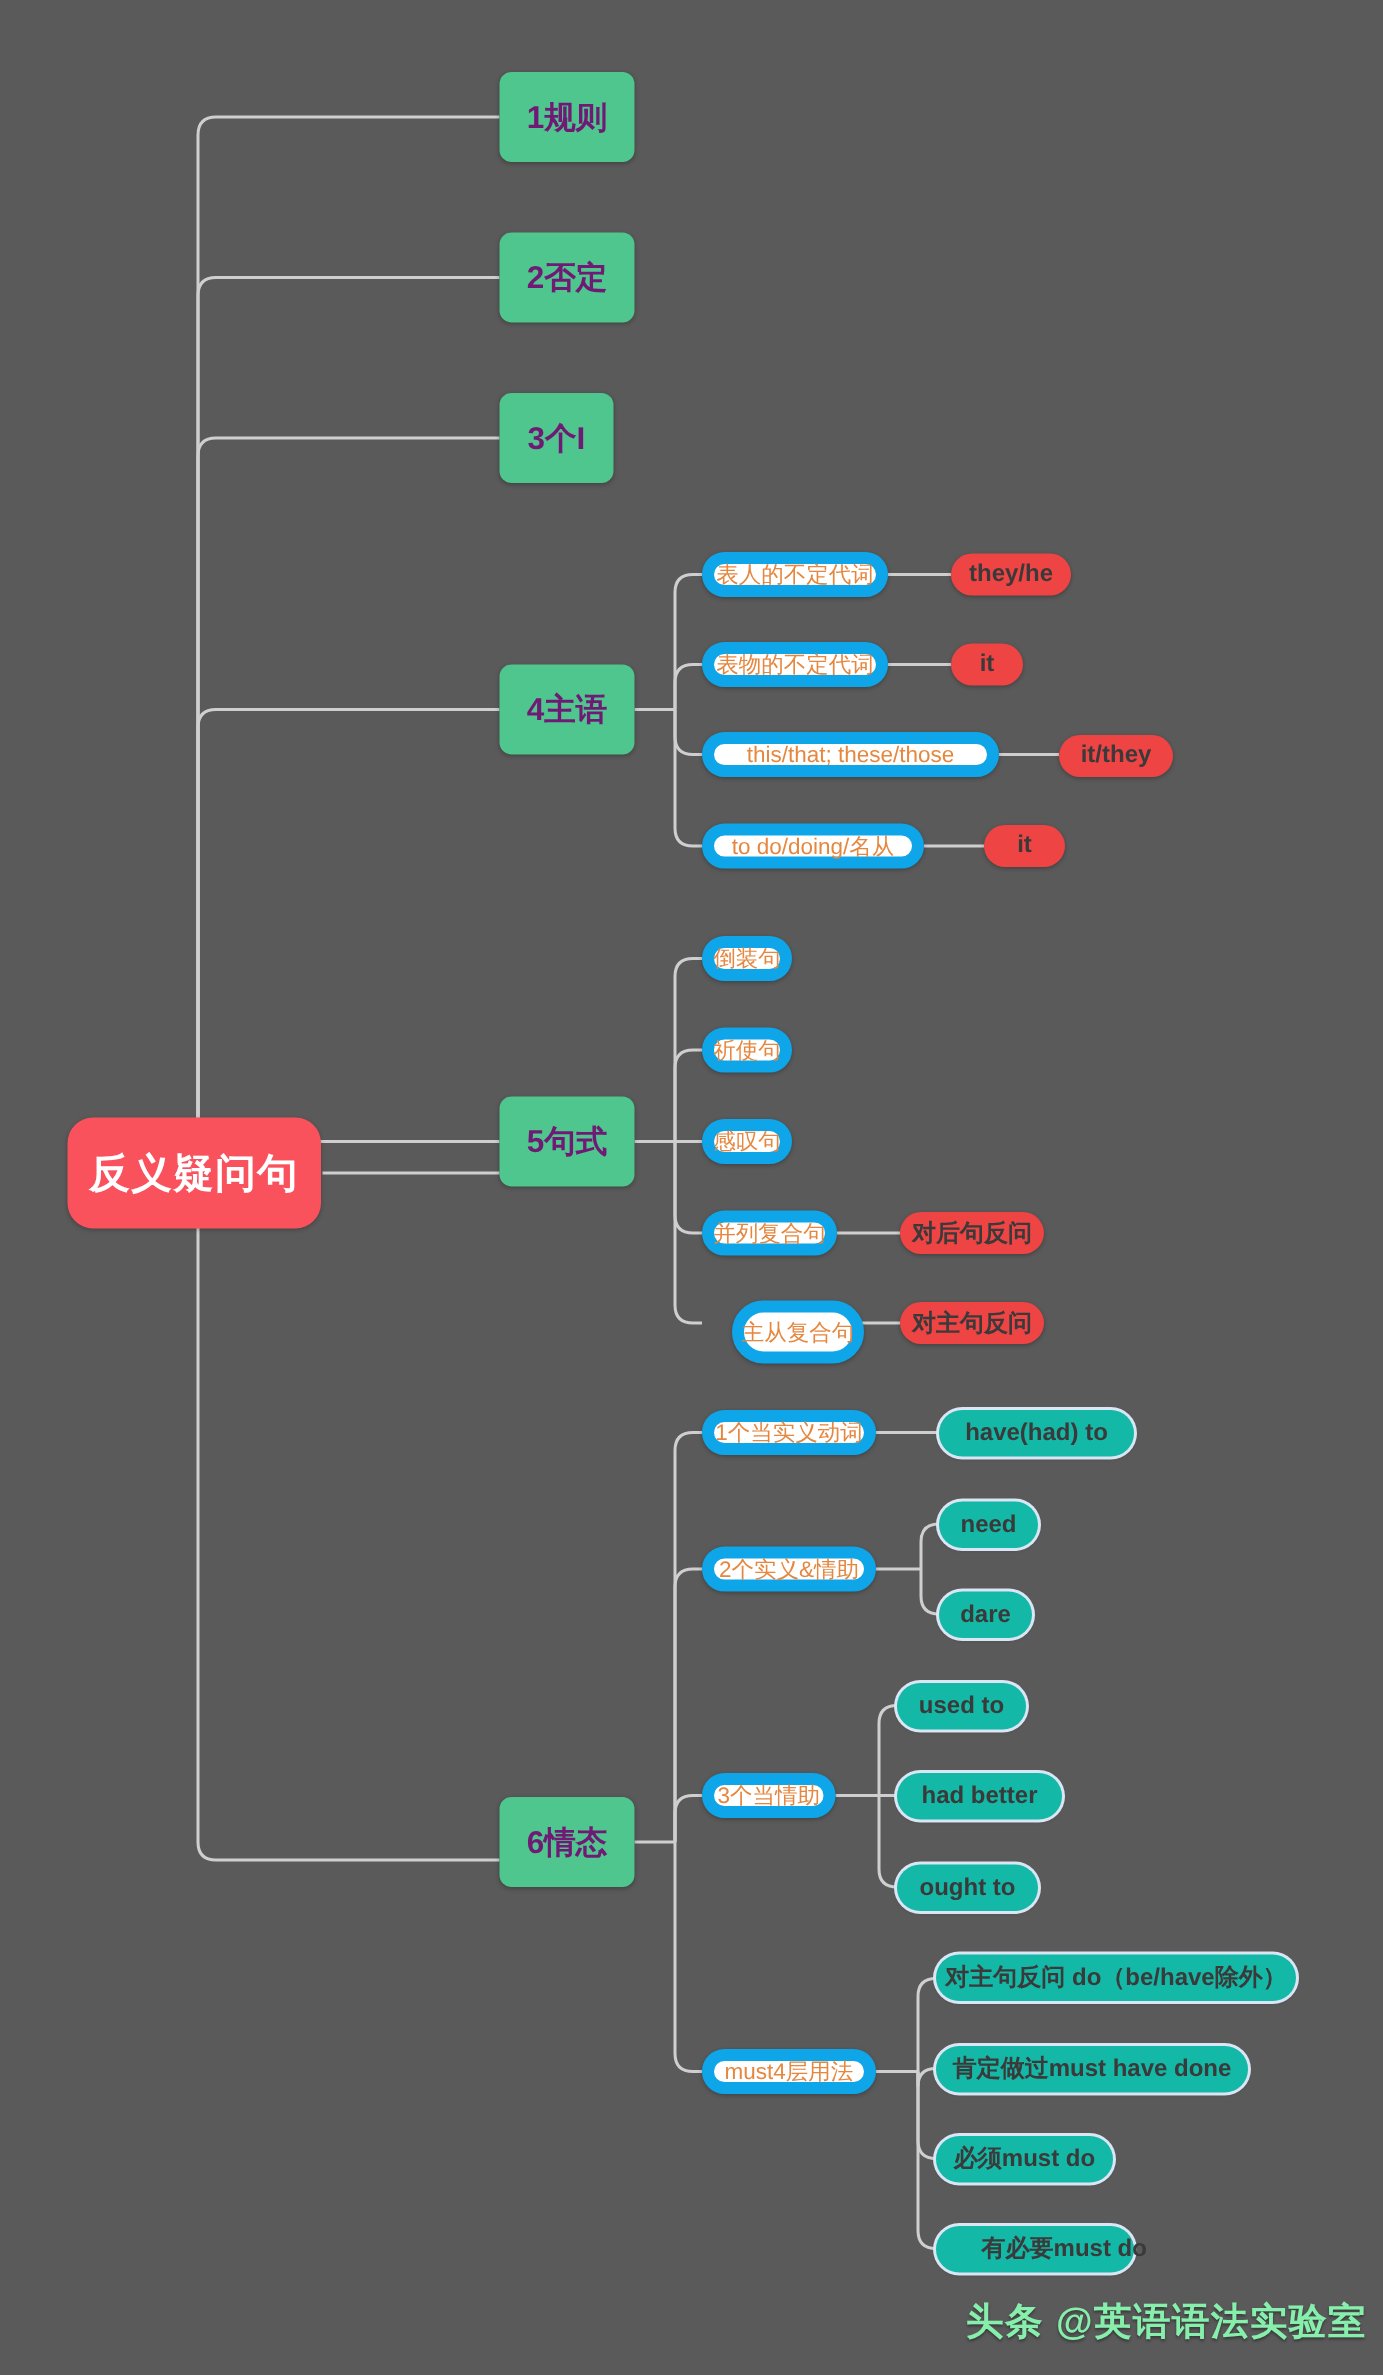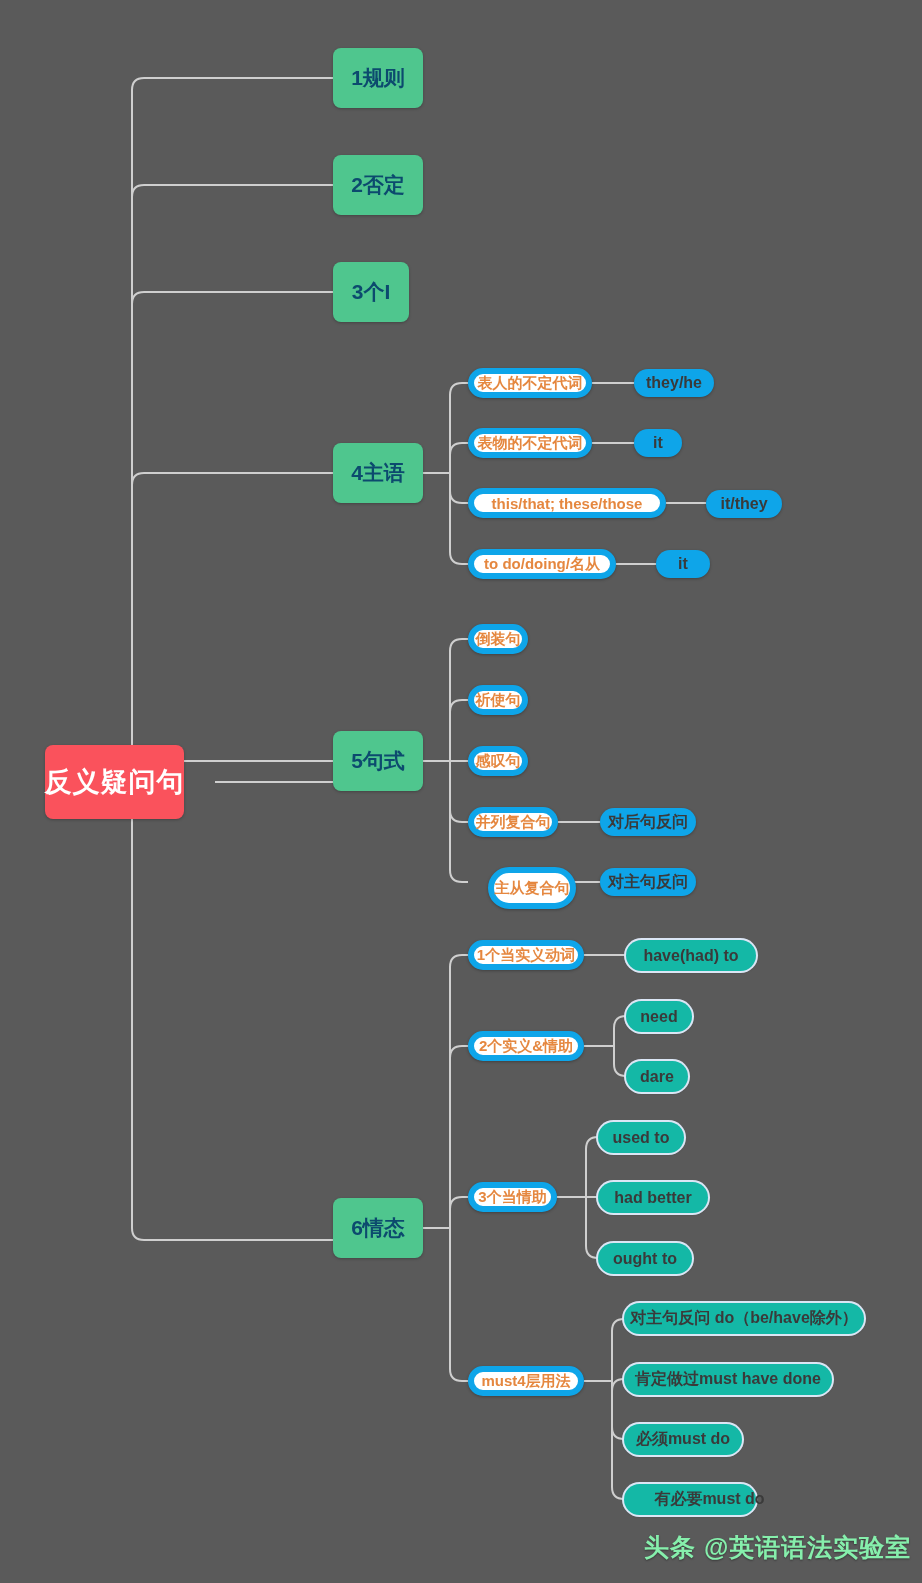--- a/index.html
+++ b/index.html
@@ -16,32 +16,32 @@
 
   .node { position:absolute; box-sizing:border-box; display:flex;
           align-items:center; justify-content:center; white-space:nowrap; }
 
   .root {
     background:#fa525c; color:#ffffff; border-radius:8px;
     font-size:27px; font-weight:bold; letter-spacing:1px;
     box-shadow:0 1px 3px rgba(0,0,0,.25);
   }
   .branch {
-    background:#4fc68e; color:#0c4a6e; border-radius:8px;
+    background:#4fc68e; color:#701a75; border-radius:8px;
     font-size:21px; font-weight:bold;
     box-shadow:0 1px 3px rgba(0,0,0,.25);
   }
   .sub {
     background:#ffffff; color:#e5873f;
-    border:6px solid #0ea5e9; border-radius:999px;
-    font-size:15px; font-weight:bold;
+    border:8px solid #0ea5e9; border-radius:999px;
+    font-size:15px; font-weight:normal;
     box-shadow:0 1px 3px rgba(0,0,0,.28);
   }
   .leaf {
-    background:#0ea5e9; color:#3a3a3a;
+    background:#ef4444; color:#3a3a3a;
     border-radius:999px; font-size:16px; font-weight:bold;
     box-shadow:0 1px 3px rgba(0,0,0,.28);
   }
   .leaf.tint { background:#14b8a6; box-shadow:0 0 0 2px #dbe6f5, 0 1px 3px rgba(0,0,0,.28); }
 
   .watermark {
     position:absolute; color:#86efac; font-size:25px; font-weight:bold;
     letter-spacing:1px; text-shadow:0 1px 2px rgba(0,0,0,.4);
   }
 </style>
@@ -94,21 +94,21 @@
     <path d="M586 1197 V1149 Q586 1137 598 1137 H602"></path>
     <path d="M586 1197 H598"></path>
     <path d="M586 1197 V1246 Q586 1258 598 1258 H602"></path>
     <path d="M584 1381 H612"></path>
     <path d="M612 1381 V1331 Q612 1319 624 1319 H628"></path>
     <path d="M612 1381 V1391 Q612 1379 624 1379 H628"></path>
     <path d="M612 1381 V1427 Q612 1439 624 1439 H628"></path>
     <path d="M612 1381 V1487 Q612 1499 624 1499 H628"></path>
   </svg>
 
-  <div class="node root" style="left:45px; top:745px; width:139px; height:74px;">反义疑问句</div>
+  <div class="node root" style="left:45px; top:745px; width:169px; height:74px;border-radius:17px;">反义疑问句</div>
 
   <div class="node branch" style="left:333px; top:48px; width:90px; height:60px;">1规则</div>
   <div class="node branch" style="left:333px; top:155px; width:90px; height:60px;">2否定</div>
   <div class="node branch" style="left:333px; top:262px; width:76px; height:60px;">3个I</div>
   <div class="node branch" style="left:333px; top:443px; width:90px; height:60px;">4主语</div>
   <div class="node branch" style="left:333px; top:731px; width:90px; height:60px;">5句式</div>
   <div class="node branch" style="left:333px; top:1198px; width:90px; height:60px;">6情态</div>
 
   <div class="node sub" style="left:468px; top:368px; width:124px; height:30px;">表人的不定代词</div>
   <div class="node sub" style="left:468px; top:428px; width:124px; height:30px;">表物的不定代词</div>

